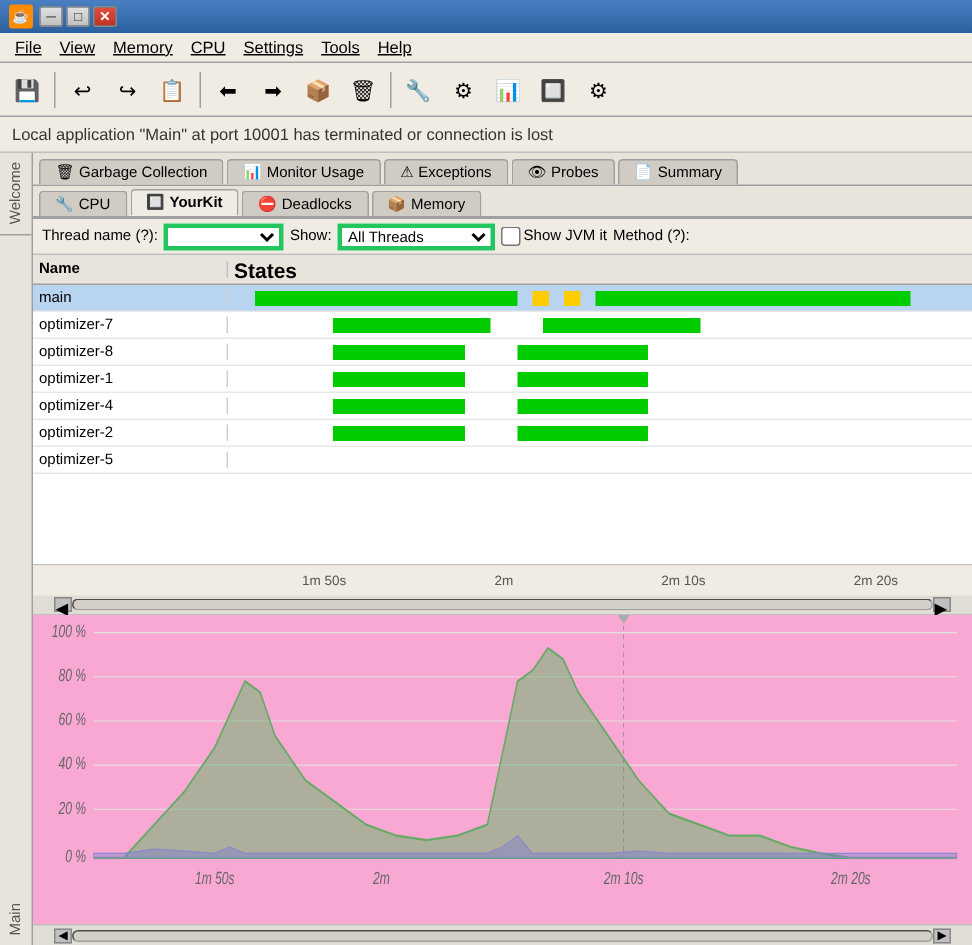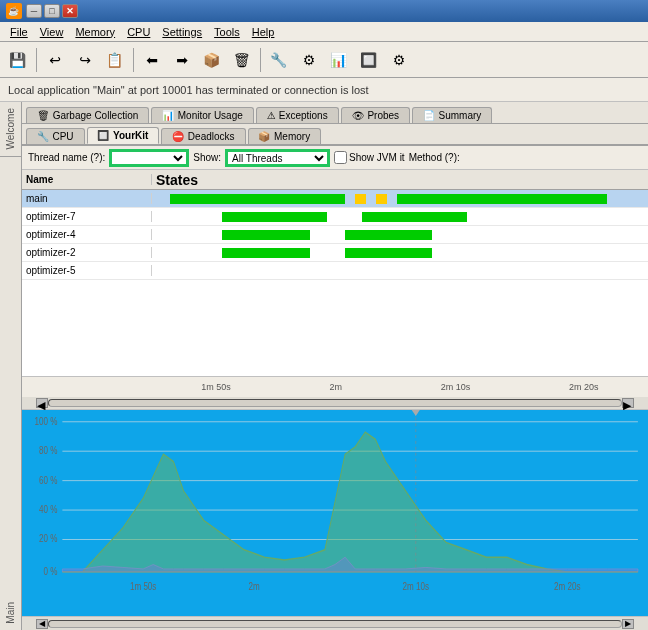--- a/index.html
+++ b/index.html
@@ -185,24 +185,25 @@
       align-items: center;
       border-bottom: 1px solid #e8e8e8;
     }
     .thread-row.selected { background: #b8d4f0; }
     .thread-name { width: 130px; padding: 0 4px; font-size: 10px; border-right: 1px solid #d0d0d0; white-space: nowrap; overflow: hidden; }
     .thread-states { flex: 1; position: relative; height: 100%; display: flex; align-items: center; overflow: hidden; }
 
     
     .chart-area {
       flex: 1;
-      background: #0ea5e9;
+      background: #f9a8d4;
       position: relative;
       overflow: hidden;
       min-height: 130px;
+      font-style: italic;
     }
 
     
     .state-bar {
       position: absolute;
       height: 10px;
       top: 4px;
     }
     .green { background: #00cc00; }
     .yellow { background: #ffcc00; }
@@ -338,20 +339,34 @@
             </div>
           </div>
           <div class="thread-row">
             <div class="thread-name">optimizer-7</div>
             <div class="thread-states" style="position: relative;">
               <div class="state-bar green" style="left: 70px; width: 105px;"></div>
               <div class="state-bar green" style="left: 210px; width: 105px;"></div>
             </div>
           </div>
           <div class="thread-row">
+            <div class="thread-name">optimizer-8</div>
+            <div class="thread-states" style="position: relative;">
+              <div class="state-bar green" style="left: 70px; width: 87.5px;"></div>
+              <div class="state-bar green" style="left: 192.5px; width: 87.5px;"></div>
+            </div>
+          </div>
+          <div class="thread-row">
+            <div class="thread-name">optimizer-1</div>
+            <div class="thread-states" style="position: relative;">
+              <div class="state-bar green" style="left: 70px; width: 87.5px;"></div>
+              <div class="state-bar green" style="left: 192.5px; width: 87.5px;"></div>
+            </div>
+          </div>
+          <div class="thread-row">
             <div class="thread-name">optimizer-4</div>
             <div class="thread-states" style="position: relative;">
               <div class="state-bar green" style="left: 70px; width: 87.5px;"></div>
               <div class="state-bar green" style="left: 192.5px; width: 87.5px;"></div>
             </div>
           </div>
           <div class="thread-row">
             <div class="thread-name">optimizer-2</div>
             <div class="thread-states" style="position: relative;">
               <div class="state-bar green" style="left: 70px; width: 87.5px;"></div>

